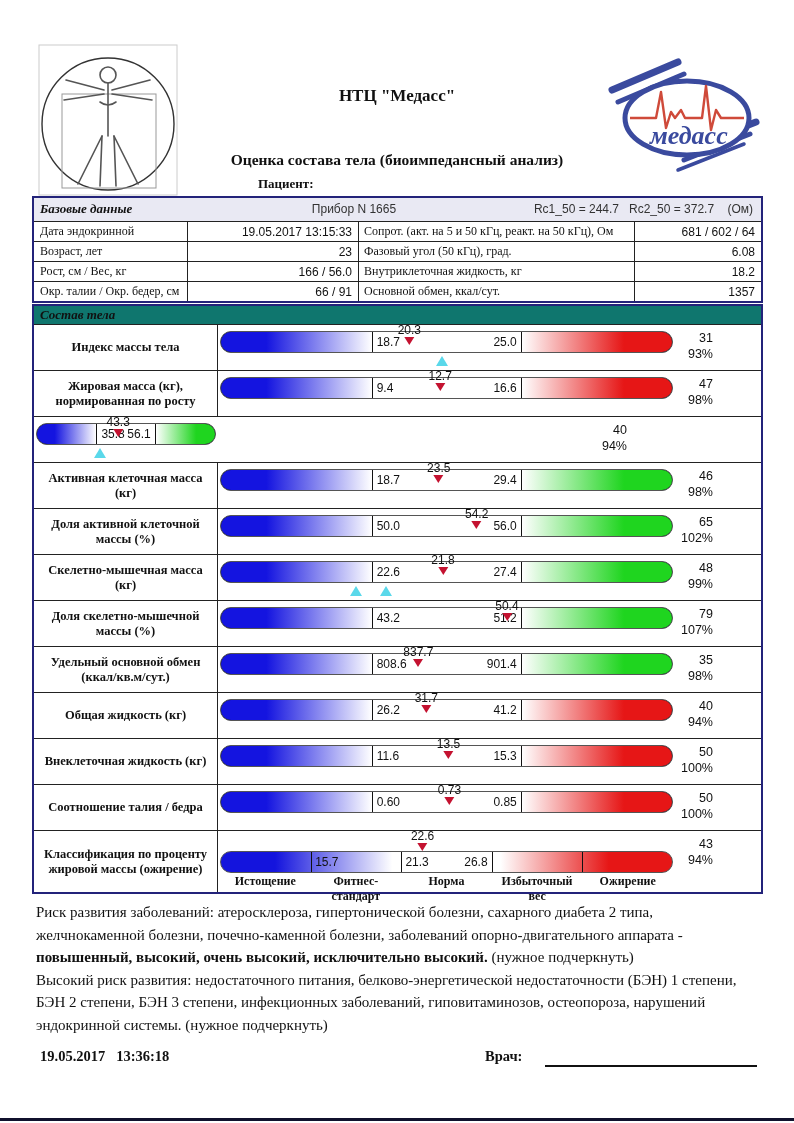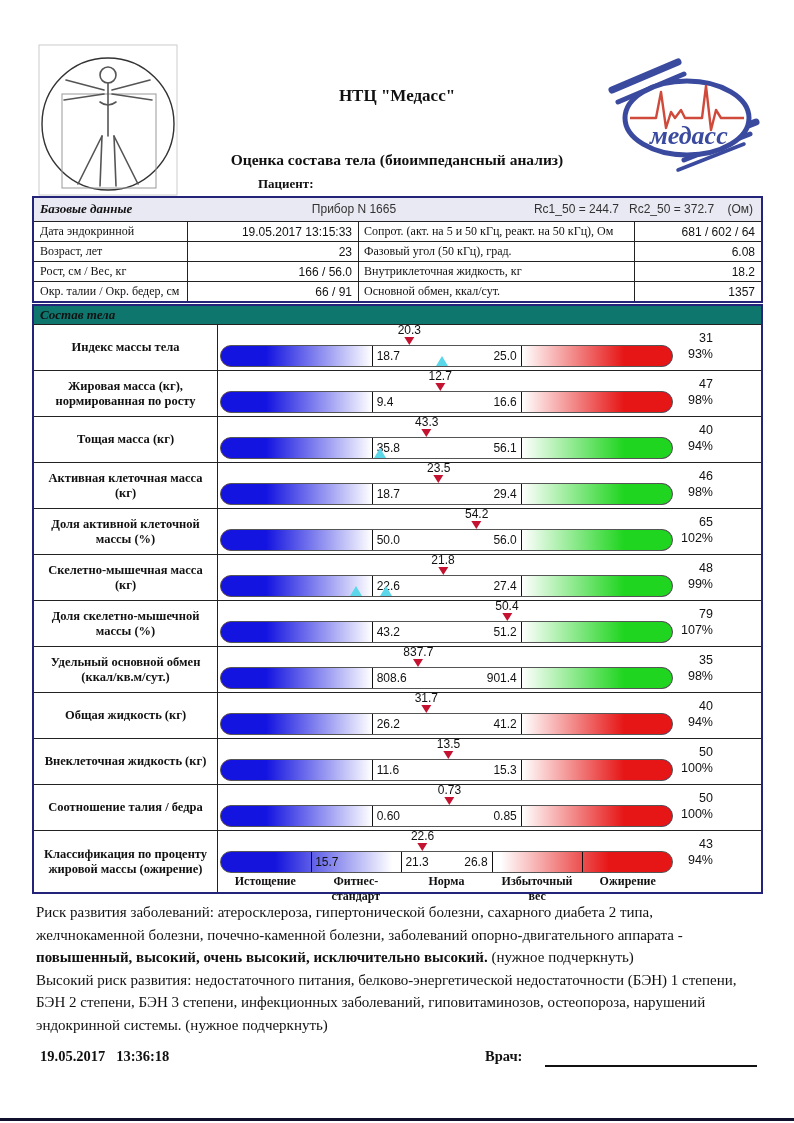--- a/index.html
+++ b/index.html
@@ -45,23 +45,23 @@
   .chead  { height:18px; background:#0f766e; font-size:13px; font-weight:bold;
             font-style:italic; padding-left:6px; line-height:17px; }
   .crow { display:grid; grid-template-columns:184px 1fr 86px;
           border-top:1px solid #222; height:46px; }
   .crow.tall { height:62px; }
   .clabel { border-right:1px solid #222; display:flex; align-items:center;
             justify-content:center; text-align:center; font-weight:bold;
             font-size:12.5px; line-height:1.2; padding:0 6px; }
   .cbarcell { position:relative; }
   .barwrap { position:absolute; left:2px; right:2px; top:0; bottom:0; }
-  .capsule { position:absolute; left:0; right:0; bottom:3px; height:22px;
+  .capsule { position:absolute; left:0; right:0; bottom:17px; height:22px;
              border:1px solid #555; border-radius:11px; overflow:hidden;
-             display:flex; background:#701a75; }
+             display:flex; background:#0f172a; }
   .tall .capsule { bottom:19px; }
   .seg { height:100%; }
   .segl { width:33.4%; }
   .segm { width:33.3%; position:relative; background:#fff;
           border-left:1px solid #111; border-right:1px solid #111; }
   .segr { width:33.3%; }
   .segm .lowv  { position:absolute; left:4px;  top:3px;
                  font-family:"Liberation Sans", sans-serif; font-size:12px; }
   .segm .highv { position:absolute; right:4px; top:3px;
                  font-family:"Liberation Sans", sans-serif; font-size:12px; }
@@ -218,21 +218,20 @@
                 <div class="seg segr" style="background: linear-gradient(90deg, rgb(255, 255, 255) 0%, rgb(230, 22, 22) 68%, rgb(230, 22, 22) 100%);"></div>
               </div>
             </div>
           </div>
           <div class="cvals">
             <div class="score">47</div>
             <div class="pct">98%</div>
           </div>
         </div>
         <div class="crow">
-          <div class="clabel">Тощая масса (кг)</div>
           <div class="cbarcell">
             <div class="barwrap">
               <div class="marker" style="left: 45.6486%;">
                 <div class="mval">43.3</div>
                 <div class="tri-down"></div>
               </div>
               <div class="capsule">
                 <div class="seg segl" style="background: linear-gradient(90deg, rgb(20, 20, 224) 0%, rgb(20, 20, 224) 30%, rgb(255, 255, 255) 100%);"></div>
                 <div class="seg segm">
                   <span class="lowv">35.8</span>

